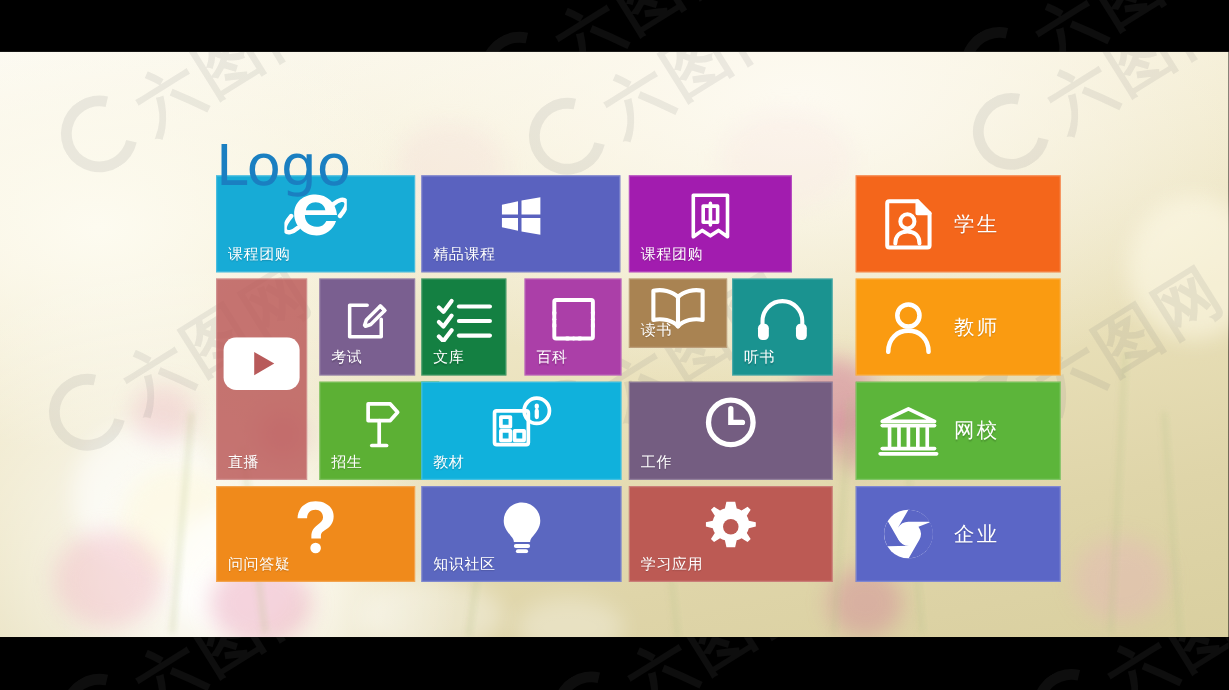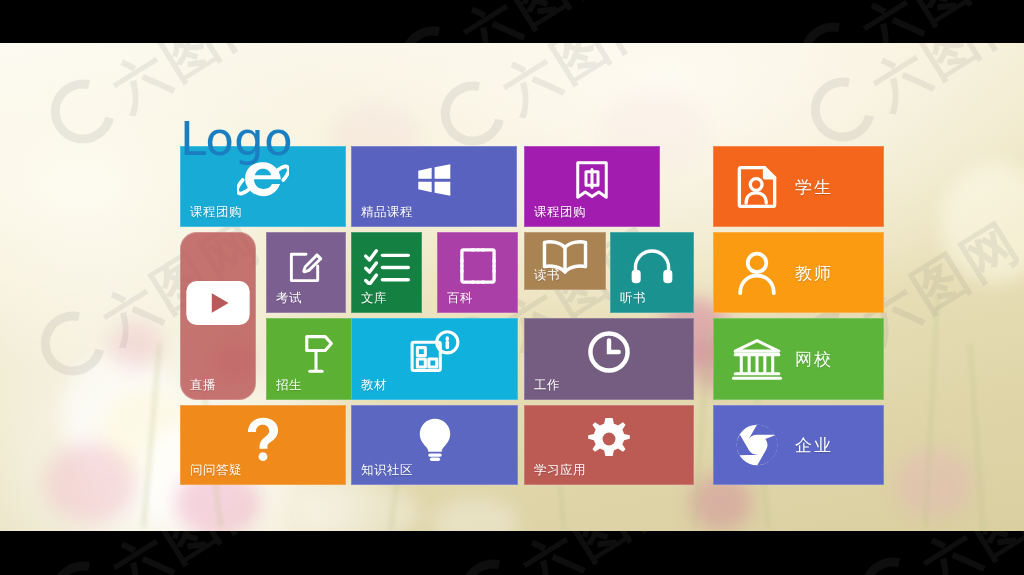--- a/index.html
+++ b/index.html
@@ -220,21 +220,21 @@
         <div class="tile" style="left: 524px; top: 103px; width: 136px; height: 81px; background: #a21caf;">
           <span class="ico">
             <svg width="40" height="42" viewBox="0 0 52 56" fill="none" stroke="#fff" stroke-width="4" stroke-linejoin="round" stroke-linecap="round">
         <path d="M7 5 h38 v46 l-10 -7 -9 6 -9 -6 -10 7 Z"></path>
         <path d="M18 17 h16 v18 h-16 Z"></path>
         <path d="M26 14 v24"></path>
       </svg>
           </span>
           <span class="lbl">课程团购</span>
         </div>
-        <div class="tile" style="left: 180px; top: 189px; width: 76px; height: 168px; background: rgba(186, 87, 87, 0.82); border-radius: 17px;">
+        <div class="tile" style="left: 180px; top: 189px; width: 76px; height: 168px; background: rgba(186, 87, 87, 0.82);">
           <span class="ico">
             <svg width="66" height="44" viewBox="0 0 72 50">
         <rect x="0" y="0" width="72" height="50" rx="12" fill="#fff"></rect>
         <path d="M29 14 L48 25 L29 36 Z" fill="#b85a5a"></path>
       </svg>
           </span>
           <span class="lbl">直播</span>
         </div>
         <div class="tile" style="left: 266px; top: 189px; width: 80px; height: 81px; background: rgb(122, 95, 144);">
           <span class="ico">

